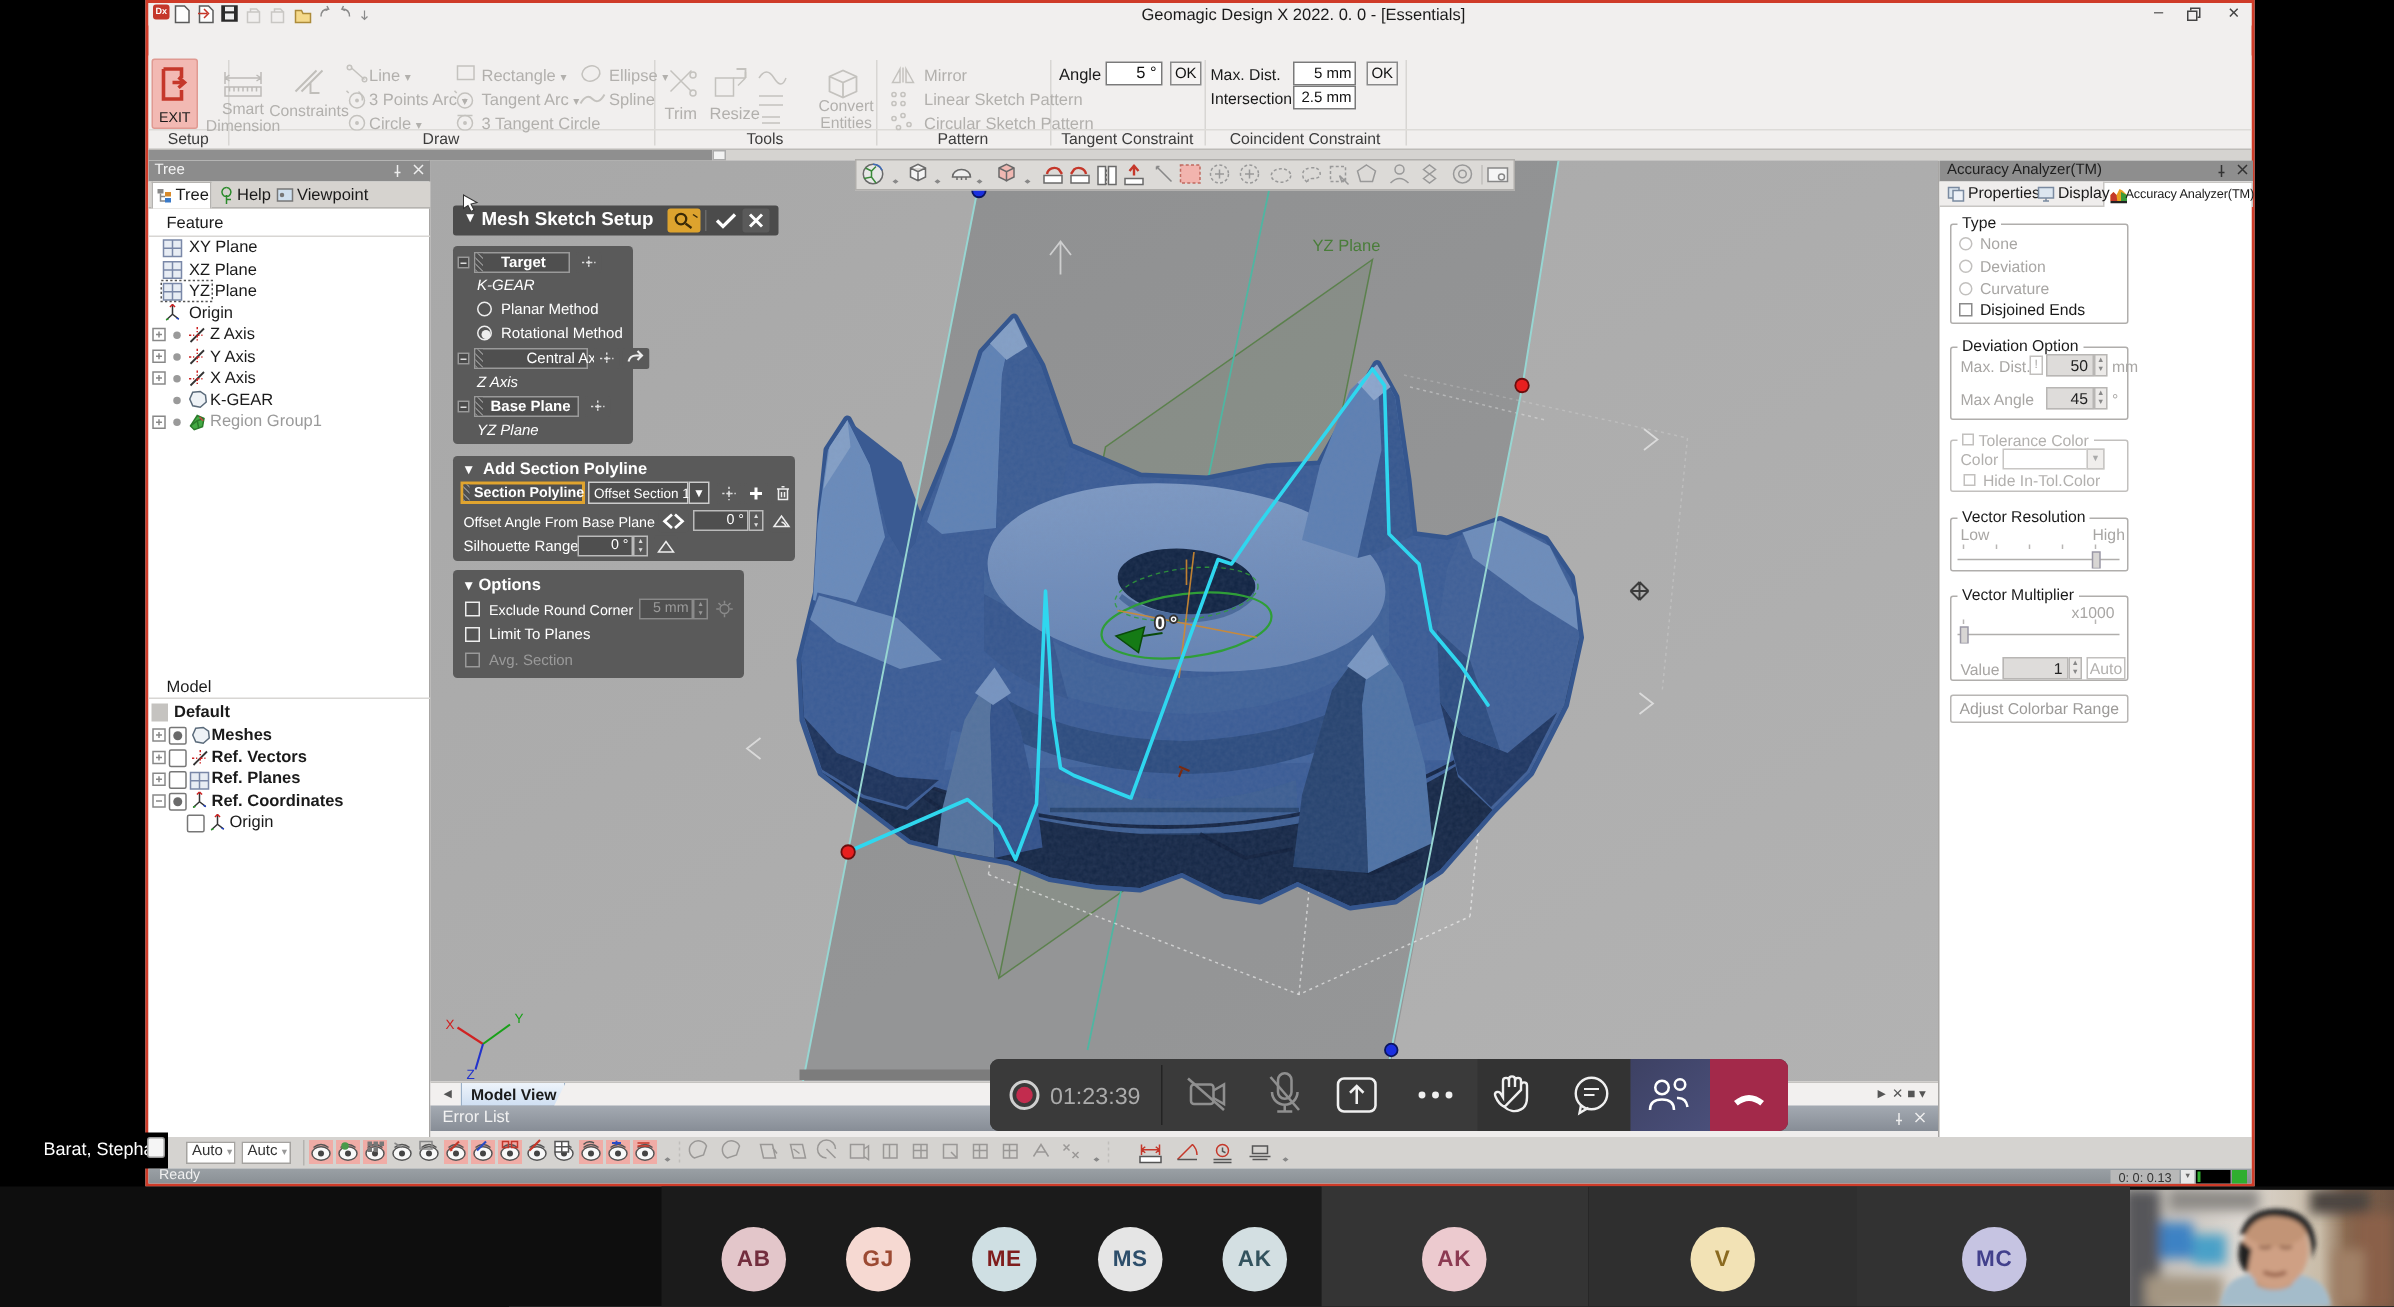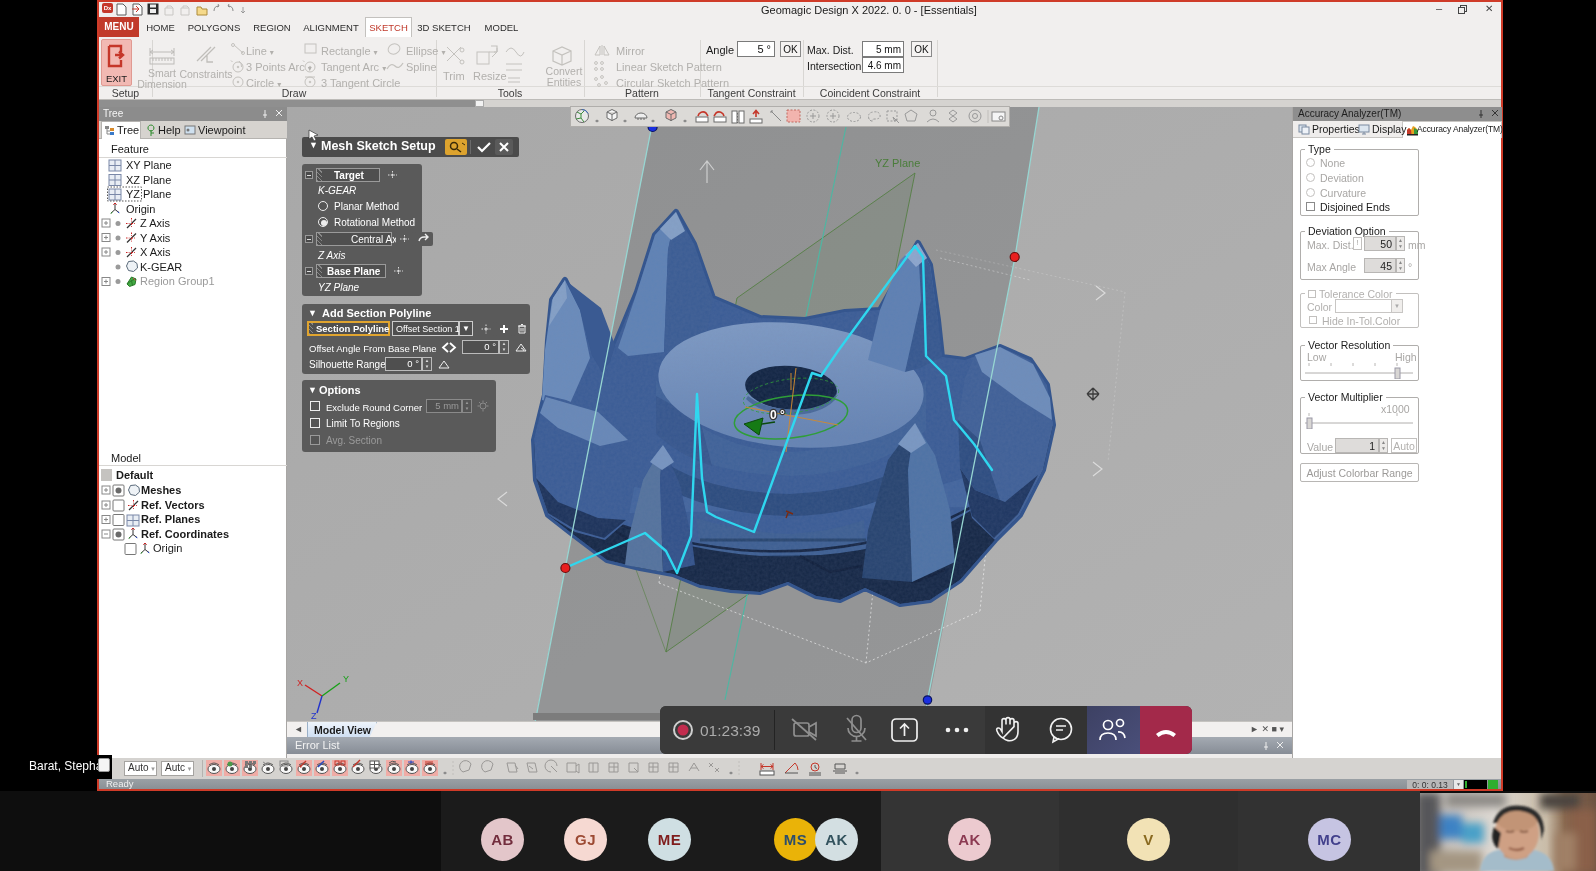--- a/index.html
+++ b/index.html
@@ -42,31 +42,20 @@
         <path d="M128,5 v6 m-2,-2 l2,2 2,-2" stroke="#8a8a8a" stroke-width="0.8"></path>
       </g>
     </svg>
     <div class="txt" style="left:662px;top:2px;font-size:11px;color:#1a1a1a;">Geomagic Design X 2022. 0. 0 - [Essentials]</div>
     <div class="txt" style="left:1337px;top:0px;font-size:11px;color:#444;">–</div>
     <div class="abs" style="left:1361px;top:3px;width:7px;height:7px;border:1px solid #444;"></div>
     <div class="abs" style="left:1359px;top:5px;width:7px;height:7px;border:1px solid #444;background:#f1efee;"></div>
     <div class="txt" style="left:1386px;top:1px;font-size:10px;color:#444;">✕</div>
   </div>
 
-  <div id="tabrow" class="abs" style="left:99px;top:17px;width:1402px;height:20px;background:#f1efee;font-size:9.5px;color:#2b2b2b;">
-    <div class="abs" style="left:0;top:0;width:40px;height:20px;background:#c13a2a;color:#fff;text-align:center;line-height:20px;font-weight:bold;font-size:10px;">MENU</div>
-    <div class="abs" style="left:266px;top:0;width:47px;height:20px;background:#fff;border:1px solid #c3c1be;border-bottom:none;"></div>
-    <div class="txt" style="left:41px;top:5px;width:41px;text-align:center;">HOME</div>
-    <div class="txt" style="left:84px;top:5px;width:62px;text-align:center;">POLYGONS</div>
-    <div class="txt" style="left:148px;top:5px;width:50px;text-align:center;">REGION</div>
-    <div class="txt" style="left:200px;top:5px;width:64px;text-align:center;">ALIGNMENT</div>
-    <div class="txt" style="left:266px;top:5px;width:47px;text-align:center;color:#c0392b;">SKETCH</div>
-    <div class="txt" style="left:315px;top:5px;width:60px;text-align:center;">3D SKETCH</div>
-    <div class="txt" style="left:380px;top:5px;width:45px;text-align:center;">MODEL</div>
-  </div>
 
   <div id="ribbon" class="abs" style="left:99px;top:37px;width:1402px;height:63px;background:#f1efee;border-bottom:1px solid #bdbbb8;font-size:11px;color:#b2b0ad;">
 
     <div class="abs" style="left:53px;top:3px;width:1px;height:57px;background:#d8d6d3;"></div>
     <div class="abs" style="left:337px;top:3px;width:1px;height:57px;background:#d8d6d3;"></div>
     <div class="abs" style="left:485px;top:3px;width:1px;height:57px;background:#d8d6d3;"></div>
     <div class="abs" style="left:601px;top:3px;width:1px;height:57px;background:#d8d6d3;"></div>
     <div class="abs" style="left:704px;top:3px;width:1px;height:57px;background:#d8d6d3;"></div>
     <div class="abs" style="left:838px;top:3px;width:1px;height:57px;background:#d8d6d3;"></div>
 
@@ -180,21 +169,21 @@
     <div class="txt" style="left:517px;top:40px;">Circular Sketch Pattern</div>
 
     <div class="txt" style="left:607px;top:7px;color:#1a1a1a;">Angle</div>
     <div class="abs" style="left:638px;top:4px;width:38px;height:16px;background:#fff;border:1px solid #7a7a7a;color:#111;font-size:11px;text-align:right;line-height:15px;padding-right:3px;">5 °</div>
     <div class="abs" style="left:681px;top:4px;width:21px;height:16px;background:#f5f3f2;border:1px solid #8a8a8a;color:#111;font-size:10px;text-align:center;line-height:15px;">OK</div>
 
     <div class="txt" style="left:708px;top:7px;color:#1a1a1a;font-size:10.5px;">Max. Dist.</div>
     <div class="abs" style="left:763px;top:4px;width:42px;height:16px;background:#fff;border:1px solid #7a7a7a;color:#111;font-size:10px;text-align:right;line-height:15px;padding-right:2px;">5 mm</div>
     <div class="abs" style="left:812px;top:4px;width:21px;height:16px;background:#f5f3f2;border:1px solid #8a8a8a;color:#111;font-size:10px;text-align:center;line-height:15px;">OK</div>
     <div class="txt" style="left:708px;top:23px;color:#1a1a1a;font-size:10.5px;">Intersection</div>
-    <div class="abs" style="left:763px;top:20px;width:42px;height:16px;background:#fff;border:1px solid #7a7a7a;color:#111;font-size:10px;text-align:right;line-height:15px;padding-right:2px;">4.6 mm</div>
+    <div class="abs" style="left:763px;top:20px;width:42px;height:16px;background:#fff;border:1px solid #7a7a7a;color:#111;font-size:10px;text-align:right;line-height:15px;padding-right:2px;">2.5 mm</div>
   </div>
 
   <div class="abs" style="left:99px;top:100px;width:1402px;height:7px;background:#d5d3d0;"></div>
   <div class="abs" style="left:99px;top:100px;width:376px;height:7px;background:#8f8f8f;"></div>
   <div class="abs" style="left:475px;top:100px;width:9px;height:7px;background:#f2f2f2;border:1px solid #aaa;"></div>
 
   <div id="leftpanel" class="abs" style="left:99px;top:107px;width:188px;height:651px;background:#fff;border-right:1px solid #a8a6a4;font-size:11px;color:#1a1a1a;">
     <div class="abs" style="left:0;top:0;width:188px;height:14px;background:#8c8c8c;color:#f5f5f5;font-size:10px;">
       <span style="position:absolute;left:4px;top:1px;">Tree</span>
       <svg class="abs" style="left:163px;top:2px;" width="22" height="10" viewBox="0 0 22 10">
@@ -643,21 +632,21 @@
     <div class="txt" style="left:17px;top:4px;font-size:11px;font-weight:bold;">Options</div>
     <div class="abs" style="left:8px;top:21px;width:10px;height:10px;border:1.5px solid #eee;background:#555;"></div>
     <div class="txt" style="left:24px;top:21.5px;font-size:9.5px;">Exclude Round Corner</div>
     <div class="abs" style="left:124px;top:19px;width:36px;height:14px;border:1px solid #8a8a8a;background:#505050;color:#9a9a9a;text-align:right;padding-right:2px;font-size:9.5px;">5 mm</div>
     <div class="abs" style="left:160px;top:19px;width:10px;height:14px;border:1px solid #8a8a8a;background:#555;font-size:4.5px;text-align:center;line-height:6px;color:#999;">▲<br>▼</div>
     <svg class="abs" style="left:174px;top:19px;" width="15" height="14" viewBox="0 0 15 14">
         <circle cx="7" cy="7" r="3" stroke="#8a8a8a" fill="none"></circle>
         <path d="M7,1.5 v2 M7,10.5 v2 M1.5,7 h2 M10.5,7 h2 M3,3 l1.5,1.5 M11,3 l-1.5,1.5" stroke="#8a8a8a"></path>
       </svg>
     <div class="abs" style="left:8px;top:38px;width:10px;height:10px;border:1.5px solid #eee;background:#555;"></div>
-    <div class="txt" style="left:24px;top:38px;">Limit To Regions</div>
+    <div class="txt" style="left:24px;top:38px;">Limit To Planes</div>
     <div class="abs" style="left:8px;top:55px;width:10px;height:10px;border:1.5px solid #9a9a9a;background:#555;"></div>
     <div class="txt" style="left:24px;top:55px;color:#9a9a9a;">Avg. Section</div>
   </div>
 
   <div id="mvbar" class="abs" style="left:287px;top:721px;width:1005px;height:16px;background:#f2f0ef;border-top:1px solid #c5c3c0;">
     <div class="txt" style="left:7px;top:2px;font-size:9px;color:#555;">◄</div>
     <div class="abs" style="left:20px;top:0;width:70px;height:16px;background:linear-gradient(#eef4fb,#cfdff2);border:1px solid #9ab0c8;border-top:none;clip-path:polygon(0 0, 100% 0, calc(100% - 8px) 100%, 0 100%);"></div>
     <div class="txt" style="left:27px;top:2px;font-size:10.5px;color:#1a1a1a;font-weight:bold;">Model View</div>
     <div class="txt" style="left:963px;top:2px;font-size:9px;color:#555;">► ✕ ■ ▾</div>
   </div>
@@ -912,21 +901,21 @@
   </div>
 
   <div id="strip" class="abs" style="left:0;top:791px;width:1596px;height:80px;background:#0e0e0e;">
     <div class="abs" style="left:441px;top:0;width:440px;height:80px;background:#1b1b1b;"></div>
     <div class="abs" style="left:881px;top:0;width:178px;height:80px;background:#343434;"></div>
     <div class="abs" style="left:1059px;top:0;width:179px;height:80px;background:#2f2f2f;"></div>
     <div class="abs" style="left:1238px;top:0;width:182px;height:80px;background:#323232;"></div>
     <div class="av" style="left:481px;background:#e3c6ca;color:#722d3d;">AB</div>
     <div class="av" style="left:564px;background:#f6d9d2;color:#9c4a33;">GJ</div>
     <div class="av" style="left:648px;background:#cfdfe3;color:#7f1d1d;">ME</div>
-    <div class="av" style="left:774px;background:#eab308;color:#2d4e6b;">MS</div>
+    <div class="av" style="left:732px;background:#e5e5e5;color:#2d4e6b;">MS</div>
     <div class="av" style="left:815px;background:#d3dfe2;color:#33535e;">AK</div>
     <div class="av" style="left:948px;background:#eccacf;color:#8c3a52;">AK</div>
     <div class="av" style="left:1127px;background:#f2e2b5;color:#8a6a20;">V</div>
     <div class="av" style="left:1308px;background:#c6c4e2;color:#42408c;">MC</div>
     <div class="abs" style="left:1420px;top:2px;width:176px;height:78px;overflow:hidden;">
       <svg width="176" height="78" viewBox="0 0 176 78">
         <defs>
           <filter id="blurw" x="-20%" y="-20%" width="140%" height="140%">
               <feGaussianBlur stdDeviation="4"></feGaussianBlur>
             </filter>

